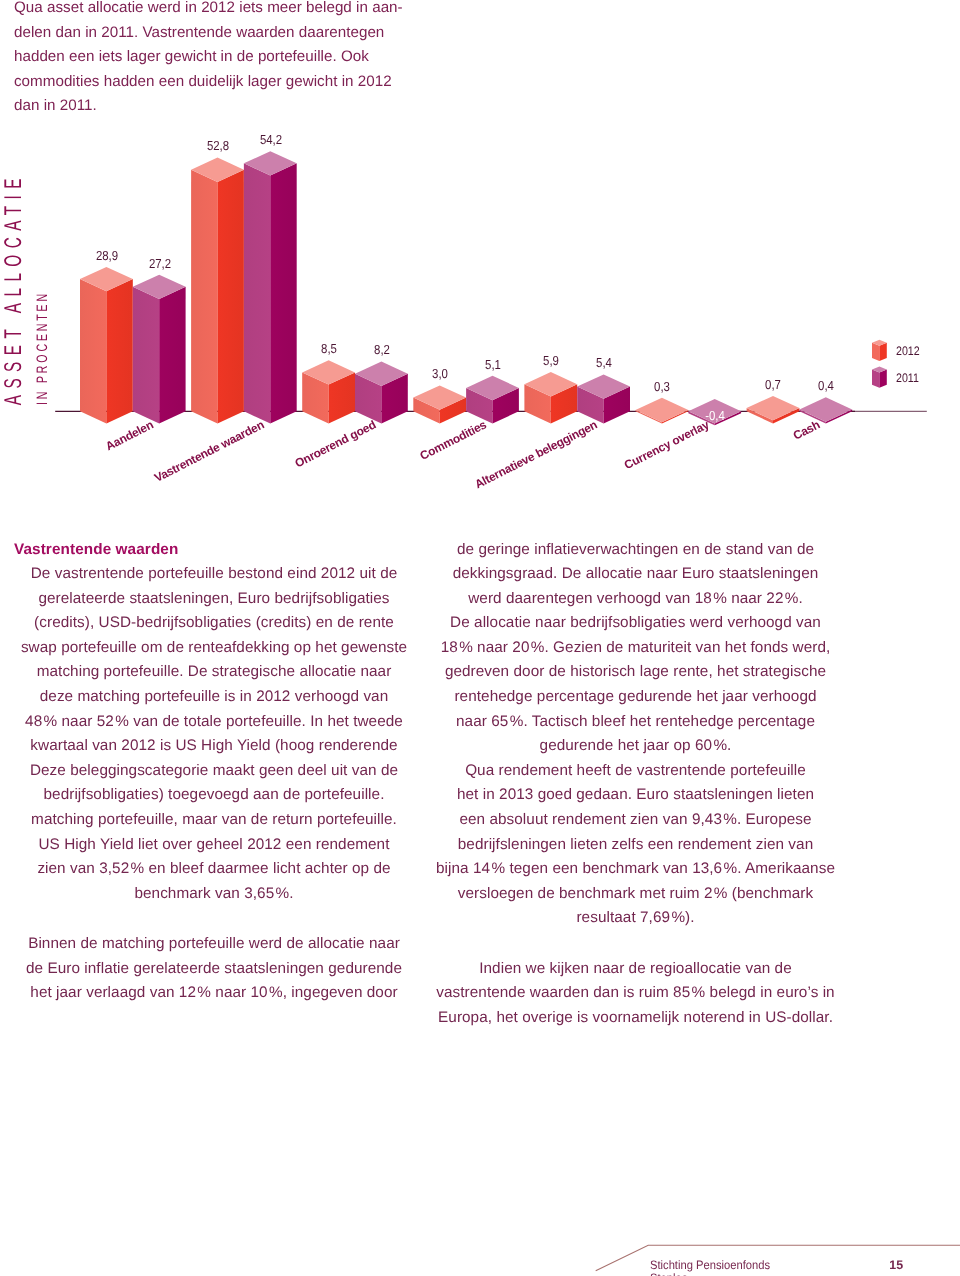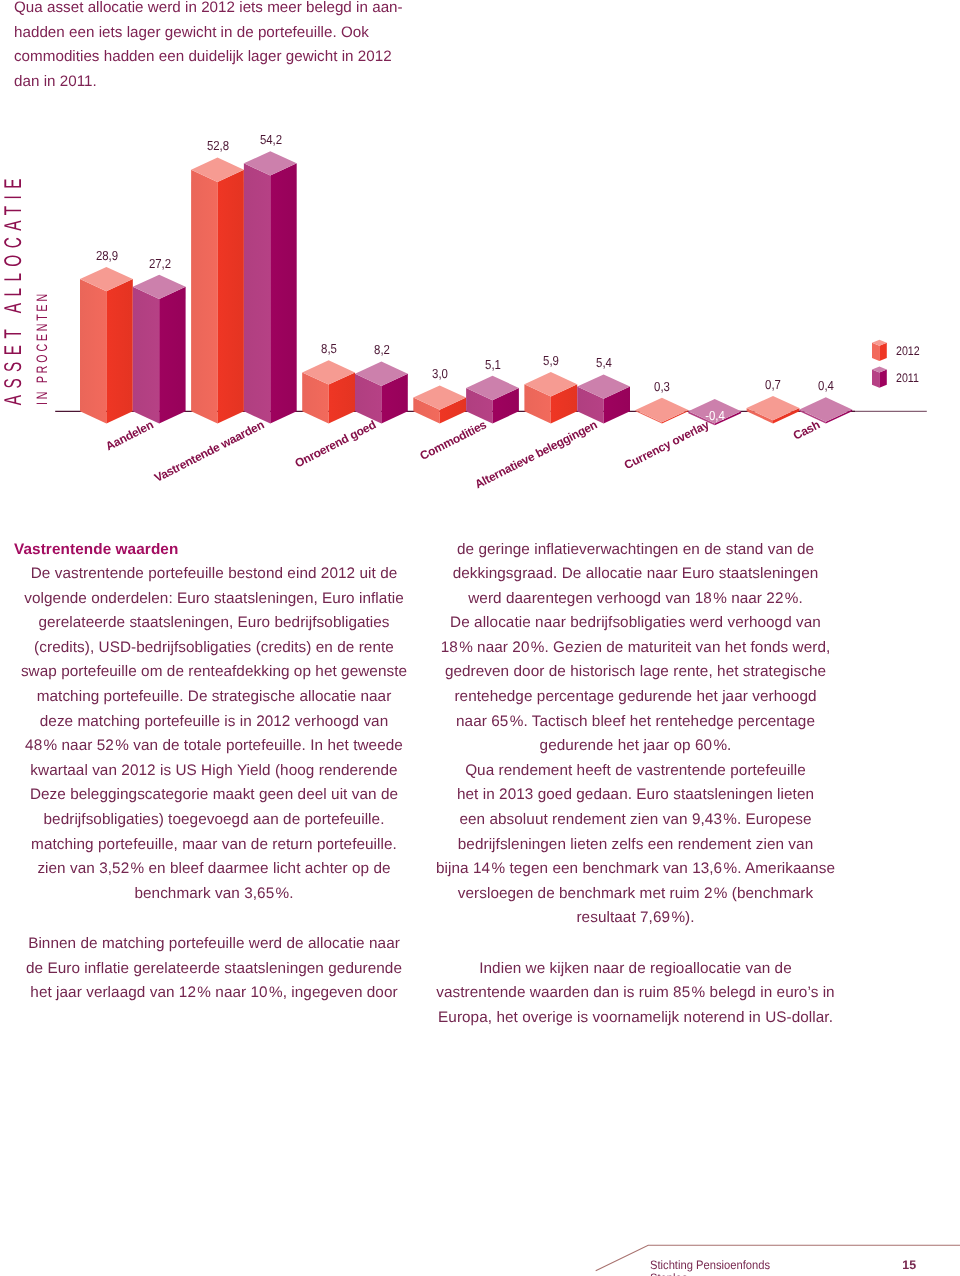--- a/index.html
+++ b/index.html
@@ -33,21 +33,21 @@
 
   
   #footline{position:absolute;left:0;top:1190px;width:960px;height:90px;}
   .ftxt{position:absolute;font-size:12.2px;color:#77284F;line-height:1;}
 </style>
 </head>
 <body>
 
 <div class="page">
 
-  <div class="tl" id="intro"><div class="ln">Qua asset allocatie werd in 2012 iets meer belegd in aan-</div><div class="ln">hadden een iets lager gewicht in de portefeuille. Ook</div><div class="ln">commodities hadden een duidelijk lager gewicht in 2012</div><div class="ln">dan in 2011.</div></div>
+  <div class="tl" id="intro"><div class="ln">Qua asset allocatie werd in 2012 iets meer belegd in aan-</div><div class="ln">delen dan in 2011. Vastrentende waarden daarentegen</div><div class="ln">hadden een iets lager gewicht in de portefeuille. Ook</div><div class="ln">commodities hadden een duidelijk lager gewicht in 2012</div><div class="ln">dan in 2011.</div></div>
 
   <div id="chart">
     <svg id="chartsvg" width="960" height="400" viewBox="0 0 960 400">
         <defs>
           <linearGradient id="g0" x1="0" y1="0" x2="1" y2="0">
             <stop offset="0" stop-color="#ea6659"></stop>
             <stop offset="1" stop-color="#F26A5C"></stop>
           </linearGradient>
           <linearGradient id="g1" x1="0" y1="0" x2="1" y2="0">
             <stop offset="0" stop-color="#EF3624"></stop>
@@ -267,31 +267,31 @@
         <div class="legtext" style="left: 895.7px; top: 252px;">2011</div>
       </div>
   </div>
 
   <div class="axtitle" id="axtitle" style="font-size: 24.2px; letter-spacing: 10.1px; line-height: 24.2px; transform-origin: 0px 100%; transform: rotate(-90deg) scaleX(0.635); left: 26.3px; top: 381px;">ASSET ALLOCATIE</div>
   <div class="axtitle" id="axsub" style="font-size: 15.1px; letter-spacing: 4.07px; line-height: 15.1px; transform-origin: 0px 100%; transform: rotate(-90deg) scaleX(0.7); left: 50px; top: 389.9px;">IN PROCENTEN</div>
 
   <div class="col" id="colL">
       <div class="h">Vastrentende waarden</div>
       <div class="ln">De vastrentende portefeuille bestond eind 2012 uit de</div>
-      <div class="ln">volgende onderdelen: Euro staatsleningen, Euro inflatie</div>
       <div class="ln">gerelateerde staatsleningen, Euro bedrijfsobligaties</div>
       <div class="ln">(credits), USD-bedrijfsobligaties (credits) en de rente</div>
       <div class="ln">swap portefeuille om de renteafdekking op het gewenste</div>
       <div class="ln">matching portefeuille. De strategische allocatie naar</div>
       <div class="ln">deze matching portefeuille is in 2012 verhoogd van</div>
       <div class="ln">48 % naar 52 % van de totale portefeuille. In het tweede</div>
       <div class="ln">kwartaal van 2012 is US High Yield (hoog renderende</div>
       <div class="ln">Deze beleggingscategorie maakt geen deel uit van de</div>
       <div class="ln">bedrijfsobligaties) toegevoegd aan de portefeuille.</div>
       <div class="ln">matching portefeuille, maar van de return portefeuille.</div>
+      <div class="ln">US High Yield liet over geheel 2012 een rendement</div>
       <div class="ln">zien van 3,52 % en bleef daarmee licht achter op de</div>
       <div class="ln">benchmark van 3,65 %.</div>
       <div class="sp"></div>
       <div class="ln">Binnen de matching portefeuille werd de allocatie naar</div>
       <div class="ln">de Euro inflatie gerelateerde staatsleningen gedurende</div>
       <div class="ln">het jaar verlaagd van 12 % naar 10 %, ingegeven door</div>
     </div>
   <div class="col" id="colR">
       <div class="ln">de geringe inflatieverwachtingen en de stand van de</div>
       <div class="ln">dekkingsgraad. De allocatie naar Euro staatsleningen</div>
@@ -312,15 +312,15 @@
       <div class="sp"></div>
       <div class="ln">Indien we kijken naar de regioallocatie van de</div>
       <div class="ln">vastrentende waarden dan is ruim 85 % belegd in euro’s in</div>
       <div class="ln">Europa, het overige is voornamelijk noterend in US-dollar.</div>
     </div>
 
   <svg id="footline" viewBox="0 0 960 90">
     <path id="frule" d="M595.7 80.8 L648.2 55.3 L960 55.3" stroke="#A8726F" stroke-width="1.1" fill="none"></path>
   </svg>
   <div class="ftxt" id="forg" style="left: 650.4px; top: 1259.4px; font-size: 12.2px; line-height: 12.2px; transform-origin: 0px 100%; transform: scaleX(0.918);">Stichting Pensioenfonds Staples</div>
-  <div class="ftxt" id="fpage" style="left: 889.3px; top: 1259.4px; font-size: 12.4px; line-height: 12.4px; font-weight: bold; margin-left: 13px;">15</div>
+  <div class="ftxt" id="fpage" style="left: 889.3px; top: 1259.4px; font-size: 12.4px; line-height: 12.4px; font-weight: bold;">15</div>
 
 </div>
 
 </body></html>

